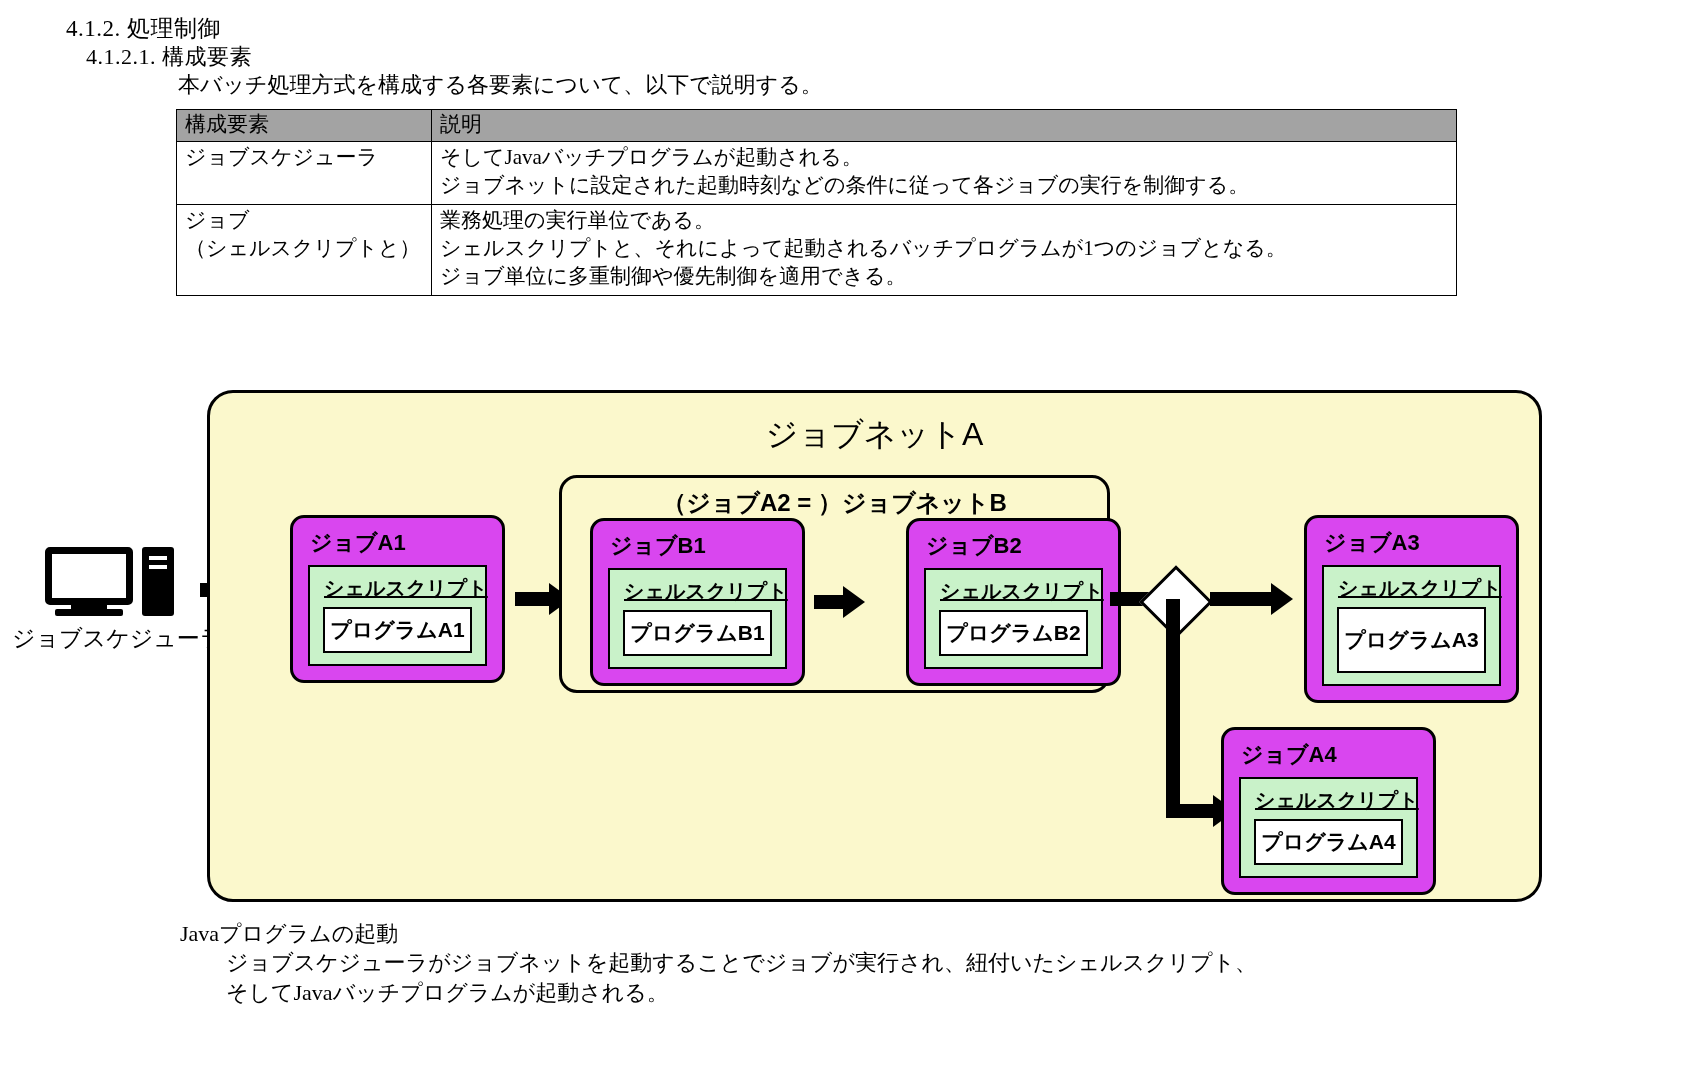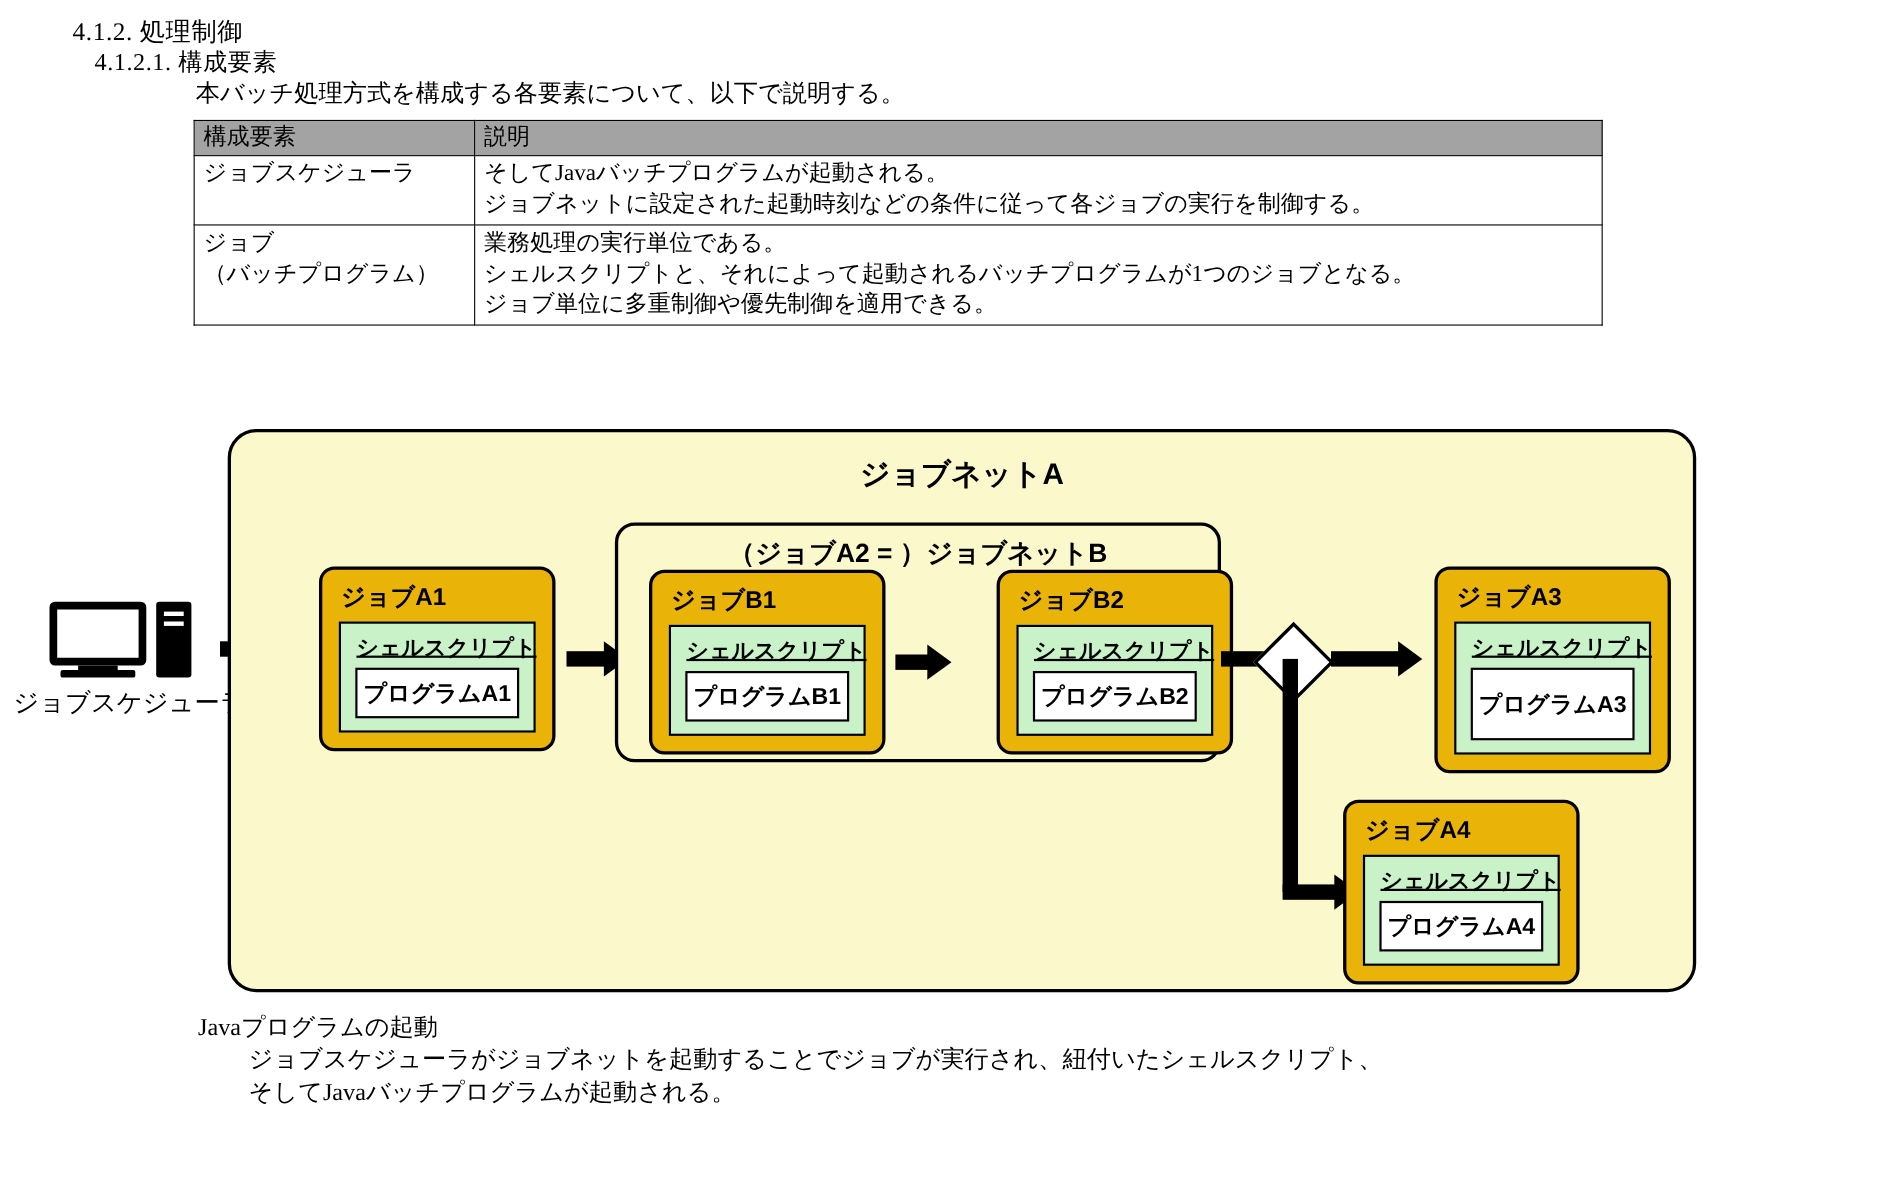--- a/index.html
+++ b/index.html
@@ -157,22 +157,22 @@
     background: #fbf8cc;
     border: 3px solid #000000;
     border-radius: 26px;
   }
   .jobnet-a-title {
     position: absolute;
     left: 0;
     right: 0;
     top: 20px;
     text-align: center;
-    font-size: 27px;
-    font-weight: bold;
+    font-size: 32px;
+    font-weight: normal;
     font-family: "Liberation Sans", "DejaVu Sans", sans-serif;
   }
 
   
   .jobnet-b {
     position: absolute;
     left: 349px;
     top: 82px;
     width: 551px;
     height: 218px;
@@ -190,21 +190,21 @@
     font-size: 24px;
     font-weight: bold;
     font-family: "Liberation Sans", "DejaVu Sans", sans-serif;
     white-space: nowrap;
   }
 
   
   .job-box {
     position: absolute;
     box-sizing: border-box;
-    background: #eab308;
+    background: #d946ef;
     border: 3px solid #000000;
     border-radius: 14px;
   }
   .job-title {
     position: absolute;
     left: 17px;
     top: 10px;
     font-size: 22px;
     font-weight: bold;
     font-family: "Liberation Sans", "DejaVu Sans", sans-serif;
@@ -349,21 +349,21 @@
         <span class="cell-line">ジョブスケジューラ</span>
       </td>
       <td class="col-b">
         <span class="cell-line">そしてJavaバッチプログラムが起動される。</span>
         <span class="cell-line">ジョブネットに設定された起動時刻などの条件に従って各ジョブの実行を制御する。</span>
       </td>
     </tr>
     <tr>
       <td class="col-a">
         <span class="cell-line">ジョブ</span>
-        <span class="cell-line">（バッチプログラム）</span>
+        <span class="cell-line">（シェルスクリプトと）</span>
       </td>
       <td class="col-b">
         <span class="cell-line">業務処理の実行単位である。</span>
         <span class="cell-line">シェルスクリプトと、それによって起動されるバッチプログラムが1つのジョブとなる。</span>
         <span class="cell-line">ジョブ単位に多重制御や優先制御を適用できる。</span>
       </td>
     </tr>
   </tbody>
 </table>
 

